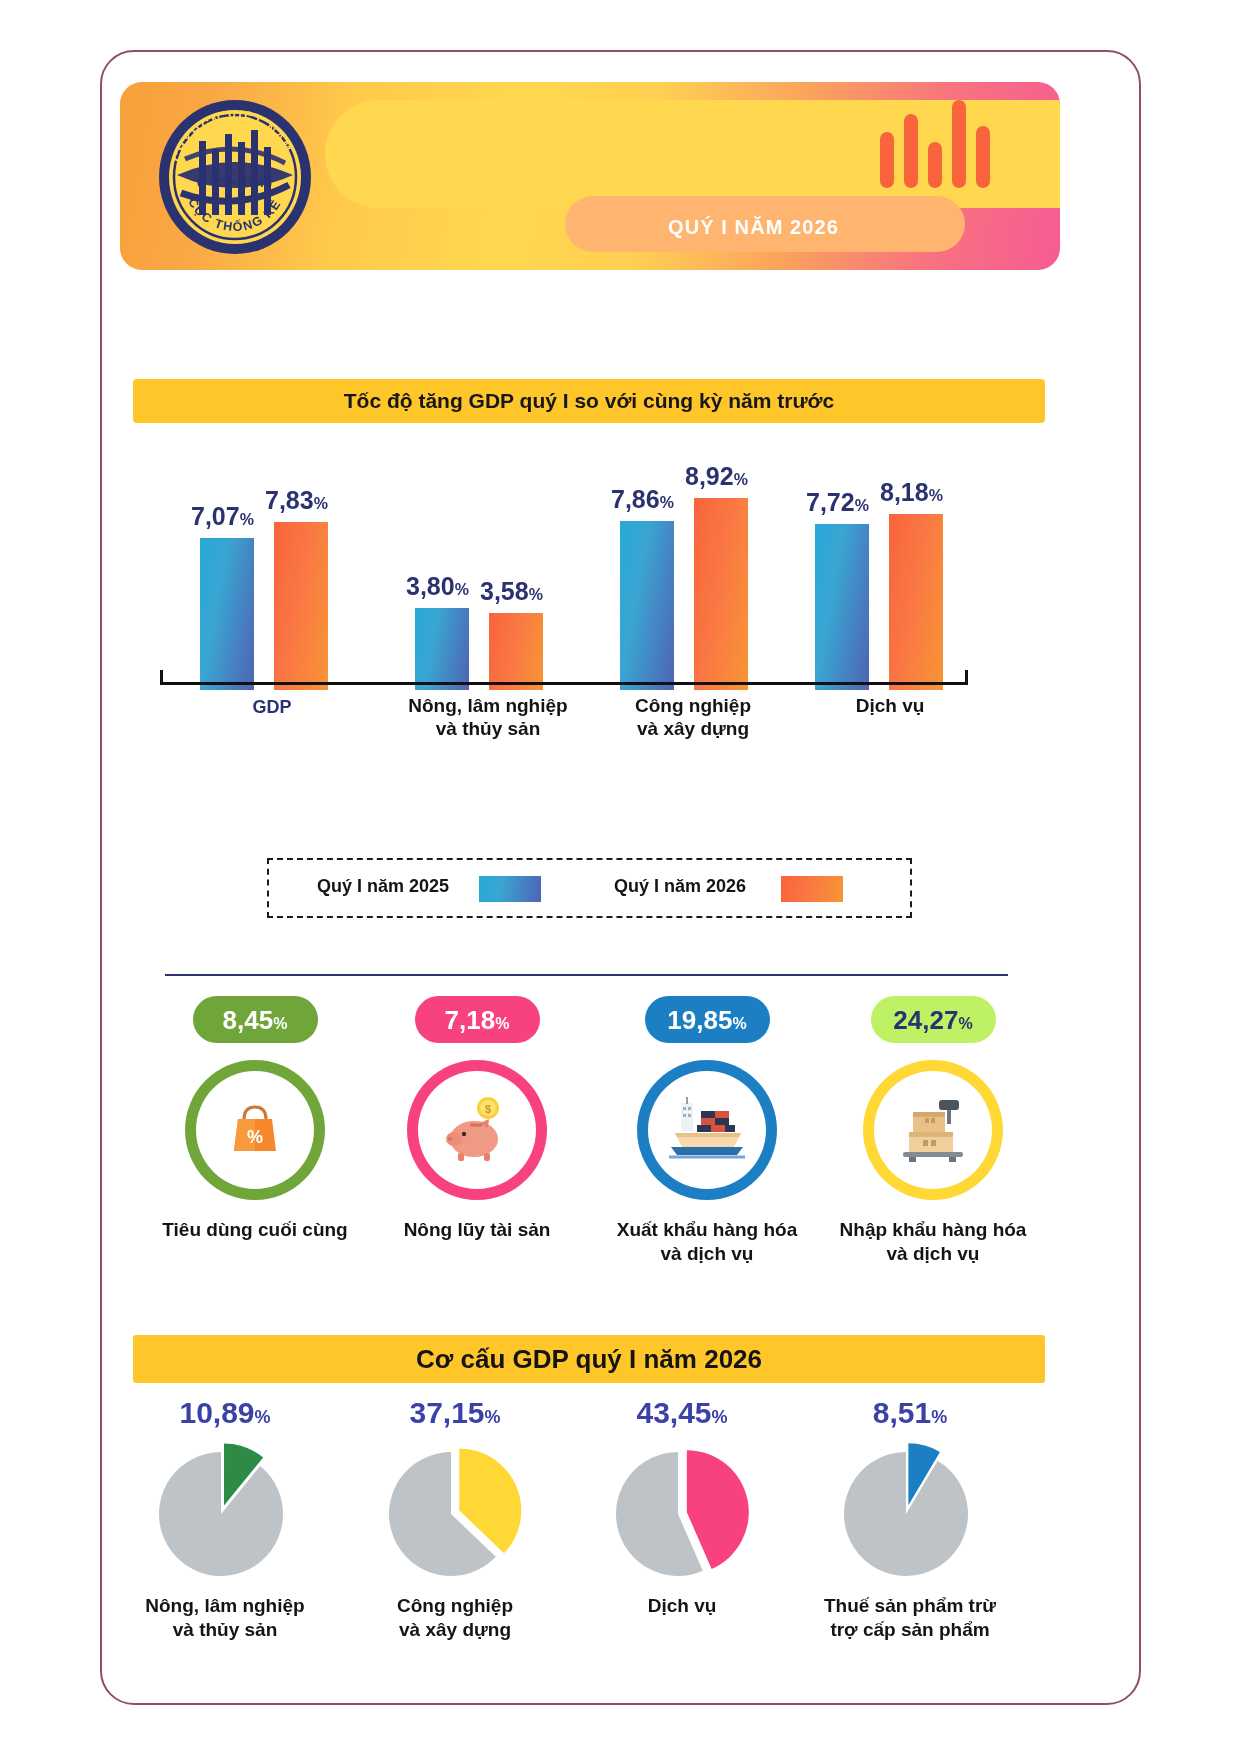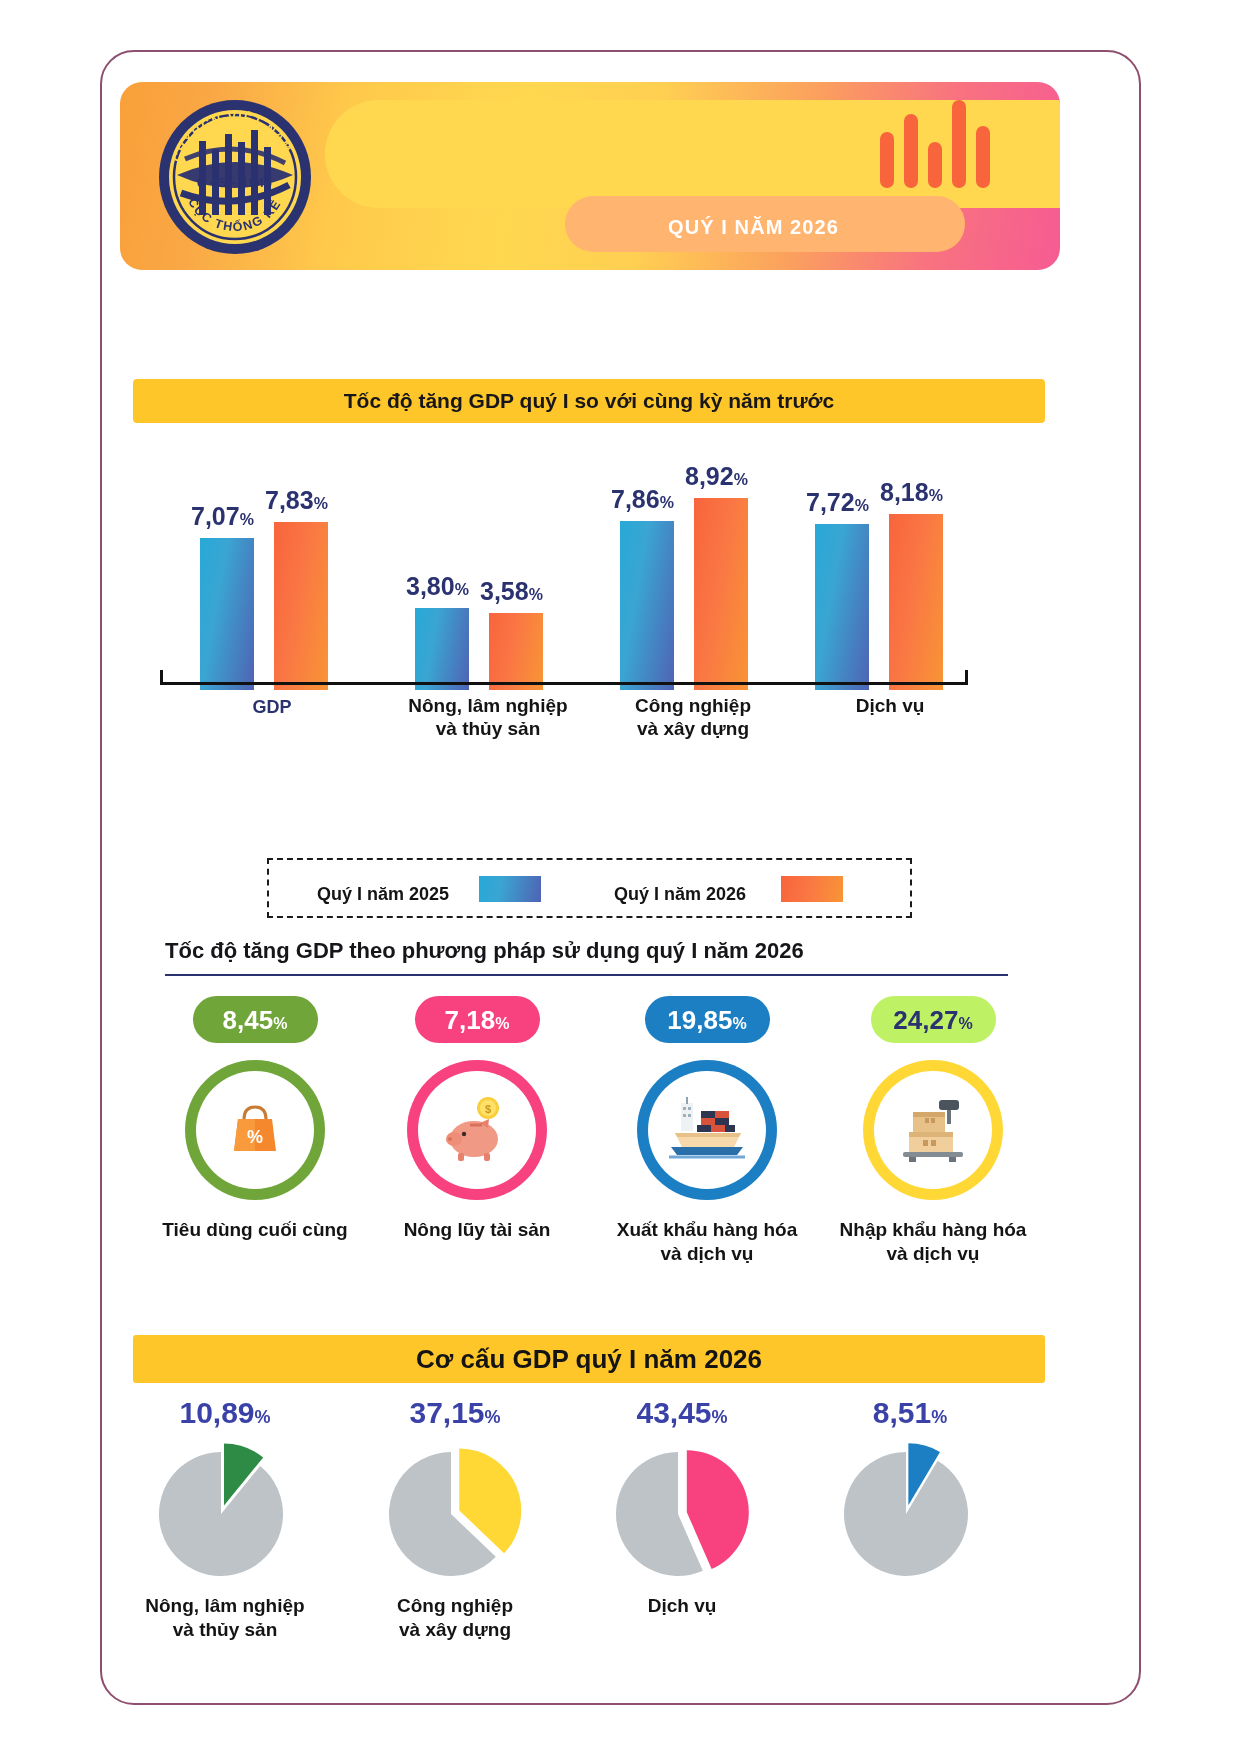--- a/index.html
+++ b/index.html
@@ -143,21 +143,21 @@
   }
   .cat-lbl.gdp { font-size: 18px; color: #2b3270; }
 
   
   .legend {
     position: absolute;
     left: 267px; top: 858px;
     width: 645px; height: 60px;
     border: 2px dashed #1b1b1b;
   }
-  .legend-item { position: absolute; top: 16px; margin-top: 8px; }
+  .legend-item { position: absolute; top: 16px; }
   .legend-item .txt { font-size: 18px; font-weight: bold; color: #141414; white-space: nowrap; }
   .swatch { position: absolute; top: 16px; width: 62px; height: 26px; }
   .swatch.blue  { background: linear-gradient(100deg, #27a9d8 0%, #3aa5d2 35%, #4f63b4 100%); }
   .swatch.orange{ background: linear-gradient(100deg, #f8643c 0%, #fa7744 45%, #f89535 100%); }
 
   
   .exp-title {
     position: absolute;
     left: 165px; top: 938px;
     font-size: 22px; font-weight: bold; color: #15151a;
@@ -323,21 +323,20 @@
 
   <div class="legend">
     <div id="legend-inner">
         <div class="legend-item" style="left: 48px;"><span class="txt">Quý I năm 2025</span></div>
         <div class="swatch blue" style="left: 210px;"></div>
         <div class="legend-item" style="left: 345px;"><span class="txt">Quý I năm 2026</span></div>
         <div class="swatch orange" style="left: 512px;"></div>
       </div>
   </div>
 
-  <div class="exp-title">Tốc độ tăng GDP theo phương pháp sử dụng quý I năm 2026</div>
   <div class="exp-rule"></div>
   <div id="exp-cols">
       <div class="exp-col" style="left: 140px;">
         <div class="badge" style="background: rgb(111, 165, 57); color: rgb(255, 255, 255);"><span>8,45<span class="pc">%</span></span></div>
         <div class="ring" style="background: rgb(111, 165, 57);">
           <div class="inner">
             <svg width="66" height="66" viewBox="0 0 66 66">
               <path d="M22 22 q0 -12 11 -12 q11 0 11 12" fill="none" stroke="#c97b34" stroke-width="3"></path>
               <path d="M16 22 h34 l4 32 h-42 z" fill="#f5882c"></path>
               <path d="M16 22 h17 v32 h-21 z" fill="#f99a3c"></path>
@@ -467,15 +466,19 @@
         <div class="pie-lbl">
           <div>Dịch vụ</div>
         </div>
       </div>
       <div class="pie-col" style="left: 790px;">
         <div class="pie-val">8,51<span class="pc">%</span></div>
         <div class="pie-wrap"><svg width="160" height="150" viewBox="0 0 160 150">
             <path d="M 76 78 L 107.59409239478614 24.65383494805164 A 62 62 0 1 1 75.99999999999999 16 Z" fill="#bdc3c7"></path>
             <path d="M 78.37758455429879 69.31972974573027 L 78.37758455429879 7.319729745730271 A 62 62 0 0 1 109.97167694908494 15.97356469378191 Z" fill="#1c7fc4"></path>
           </svg></div>
+        <div class="pie-lbl">
+          <div>Thuế sản phẩm trừ</div>
+          <div>trợ cấp sản phẩm</div>
+        </div>
       </div>
     </div>
 </div>
 
 </body></html>

